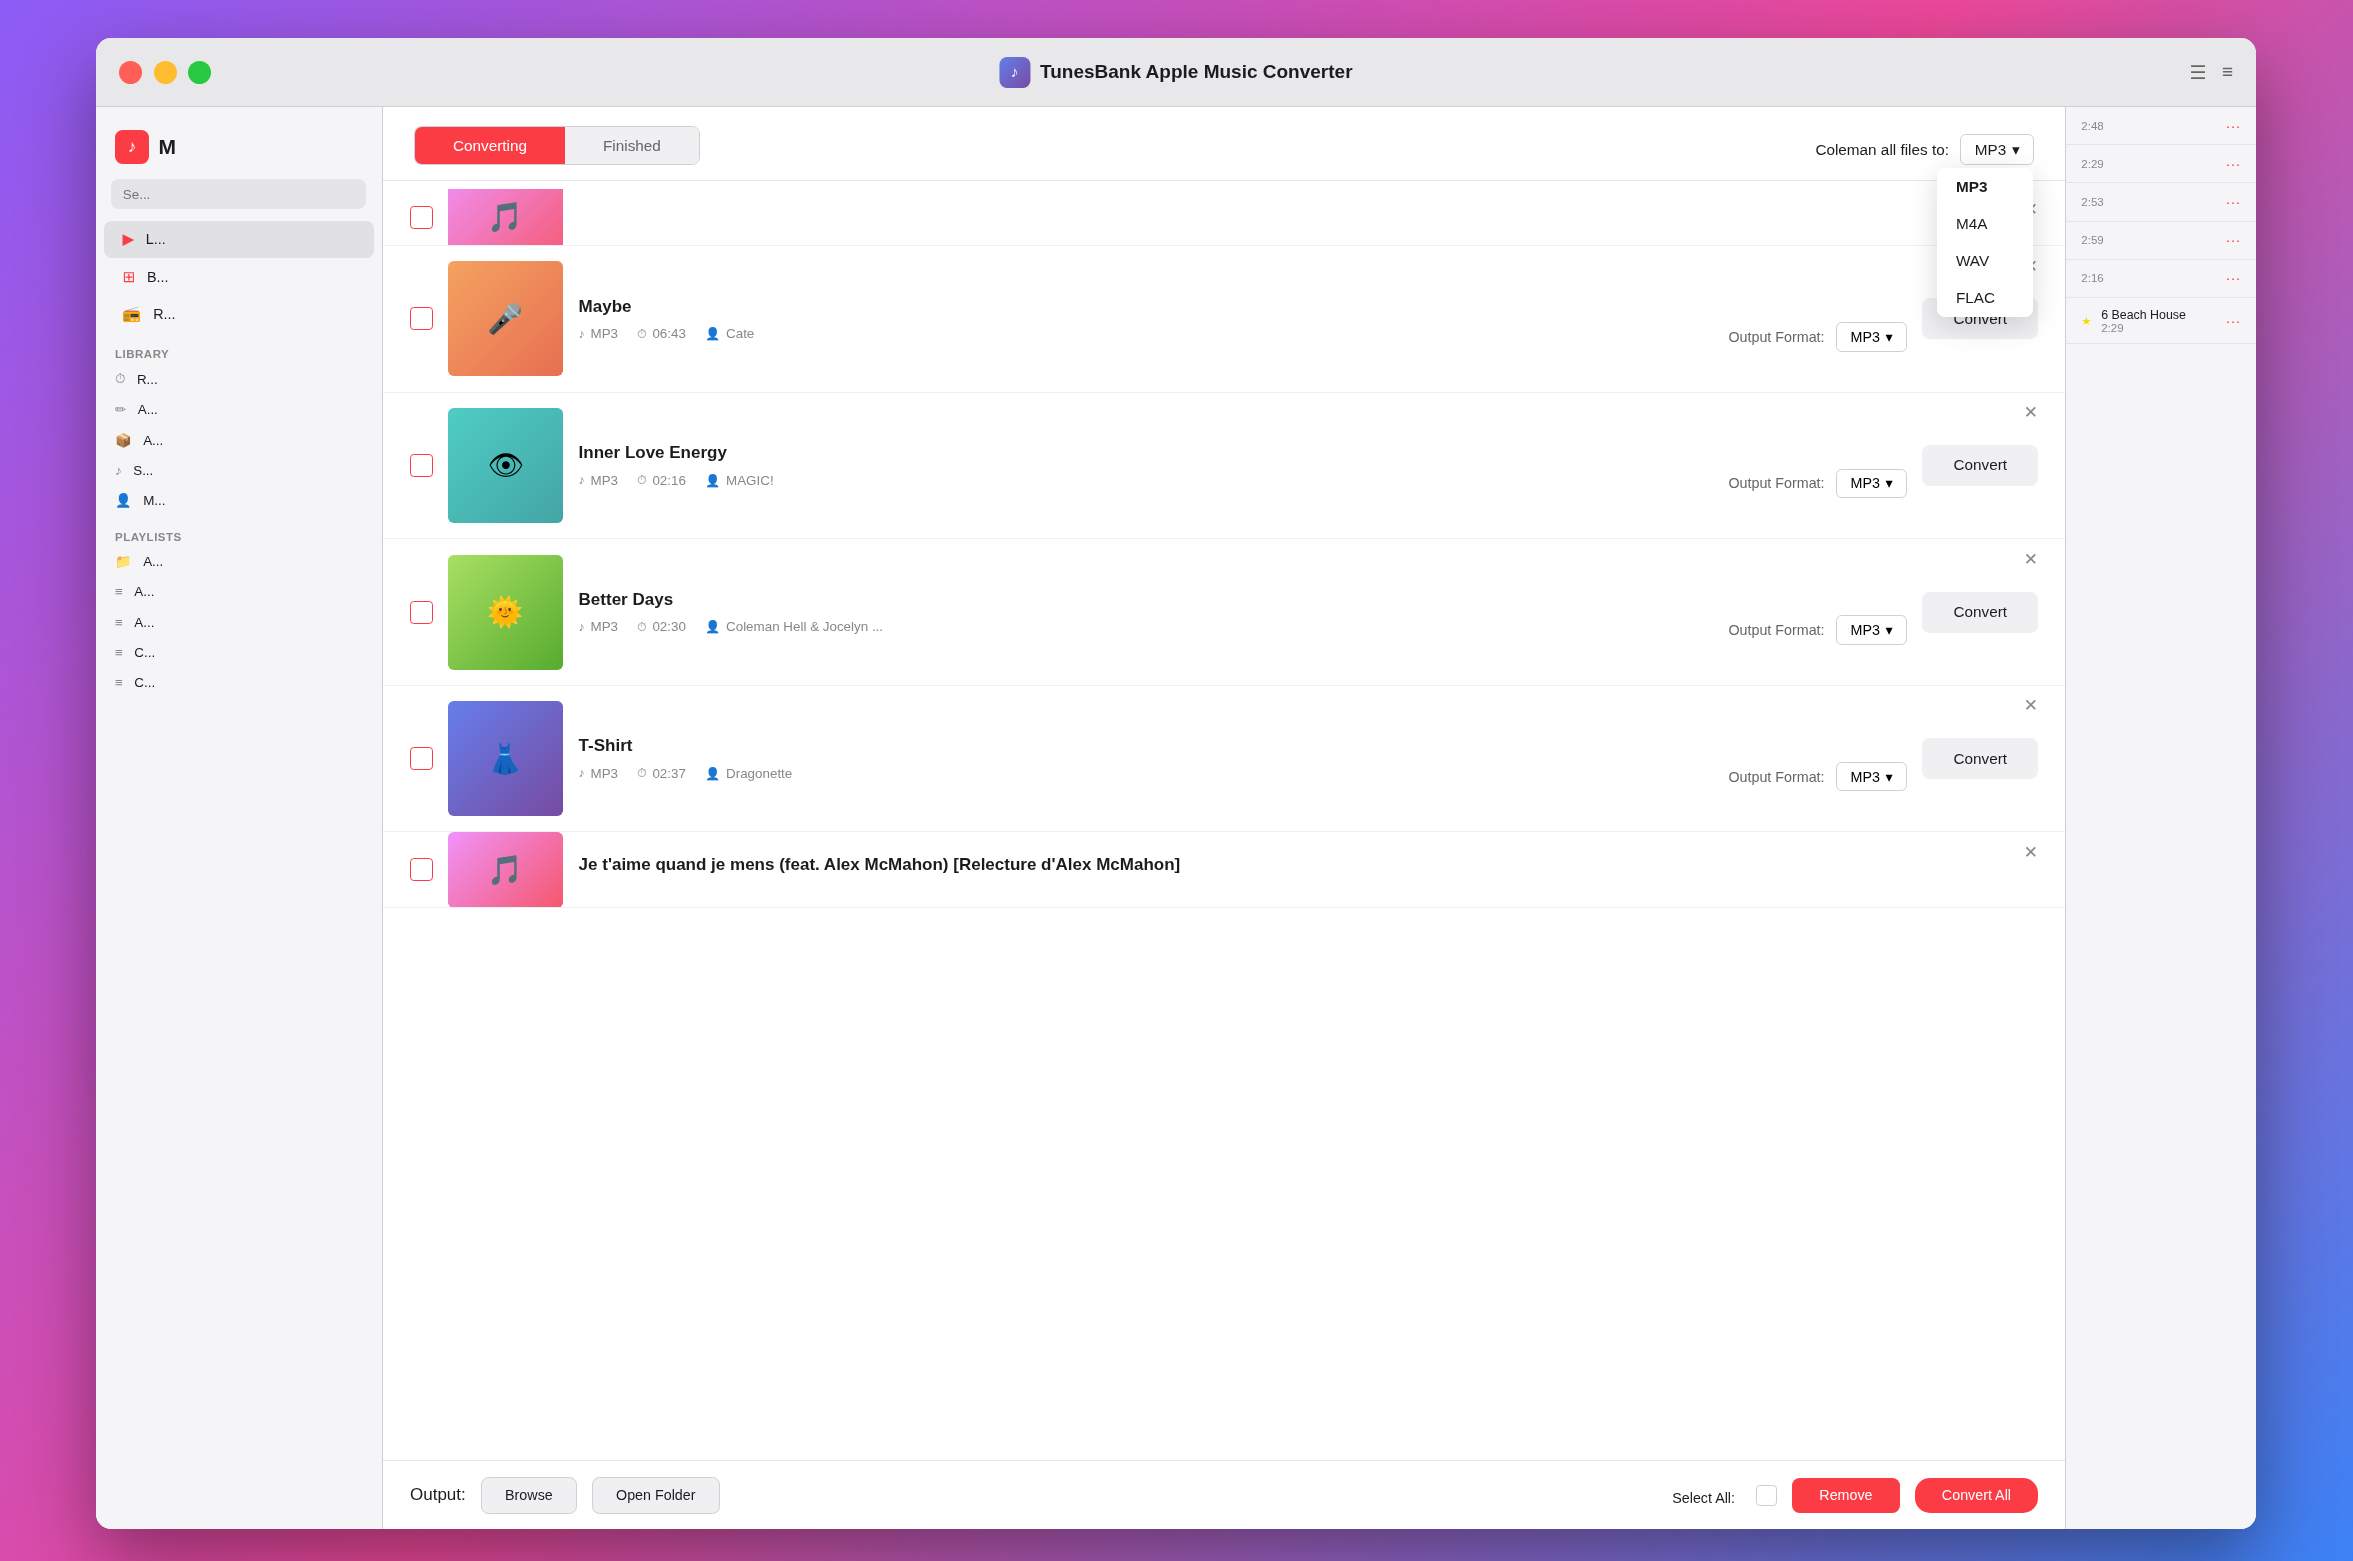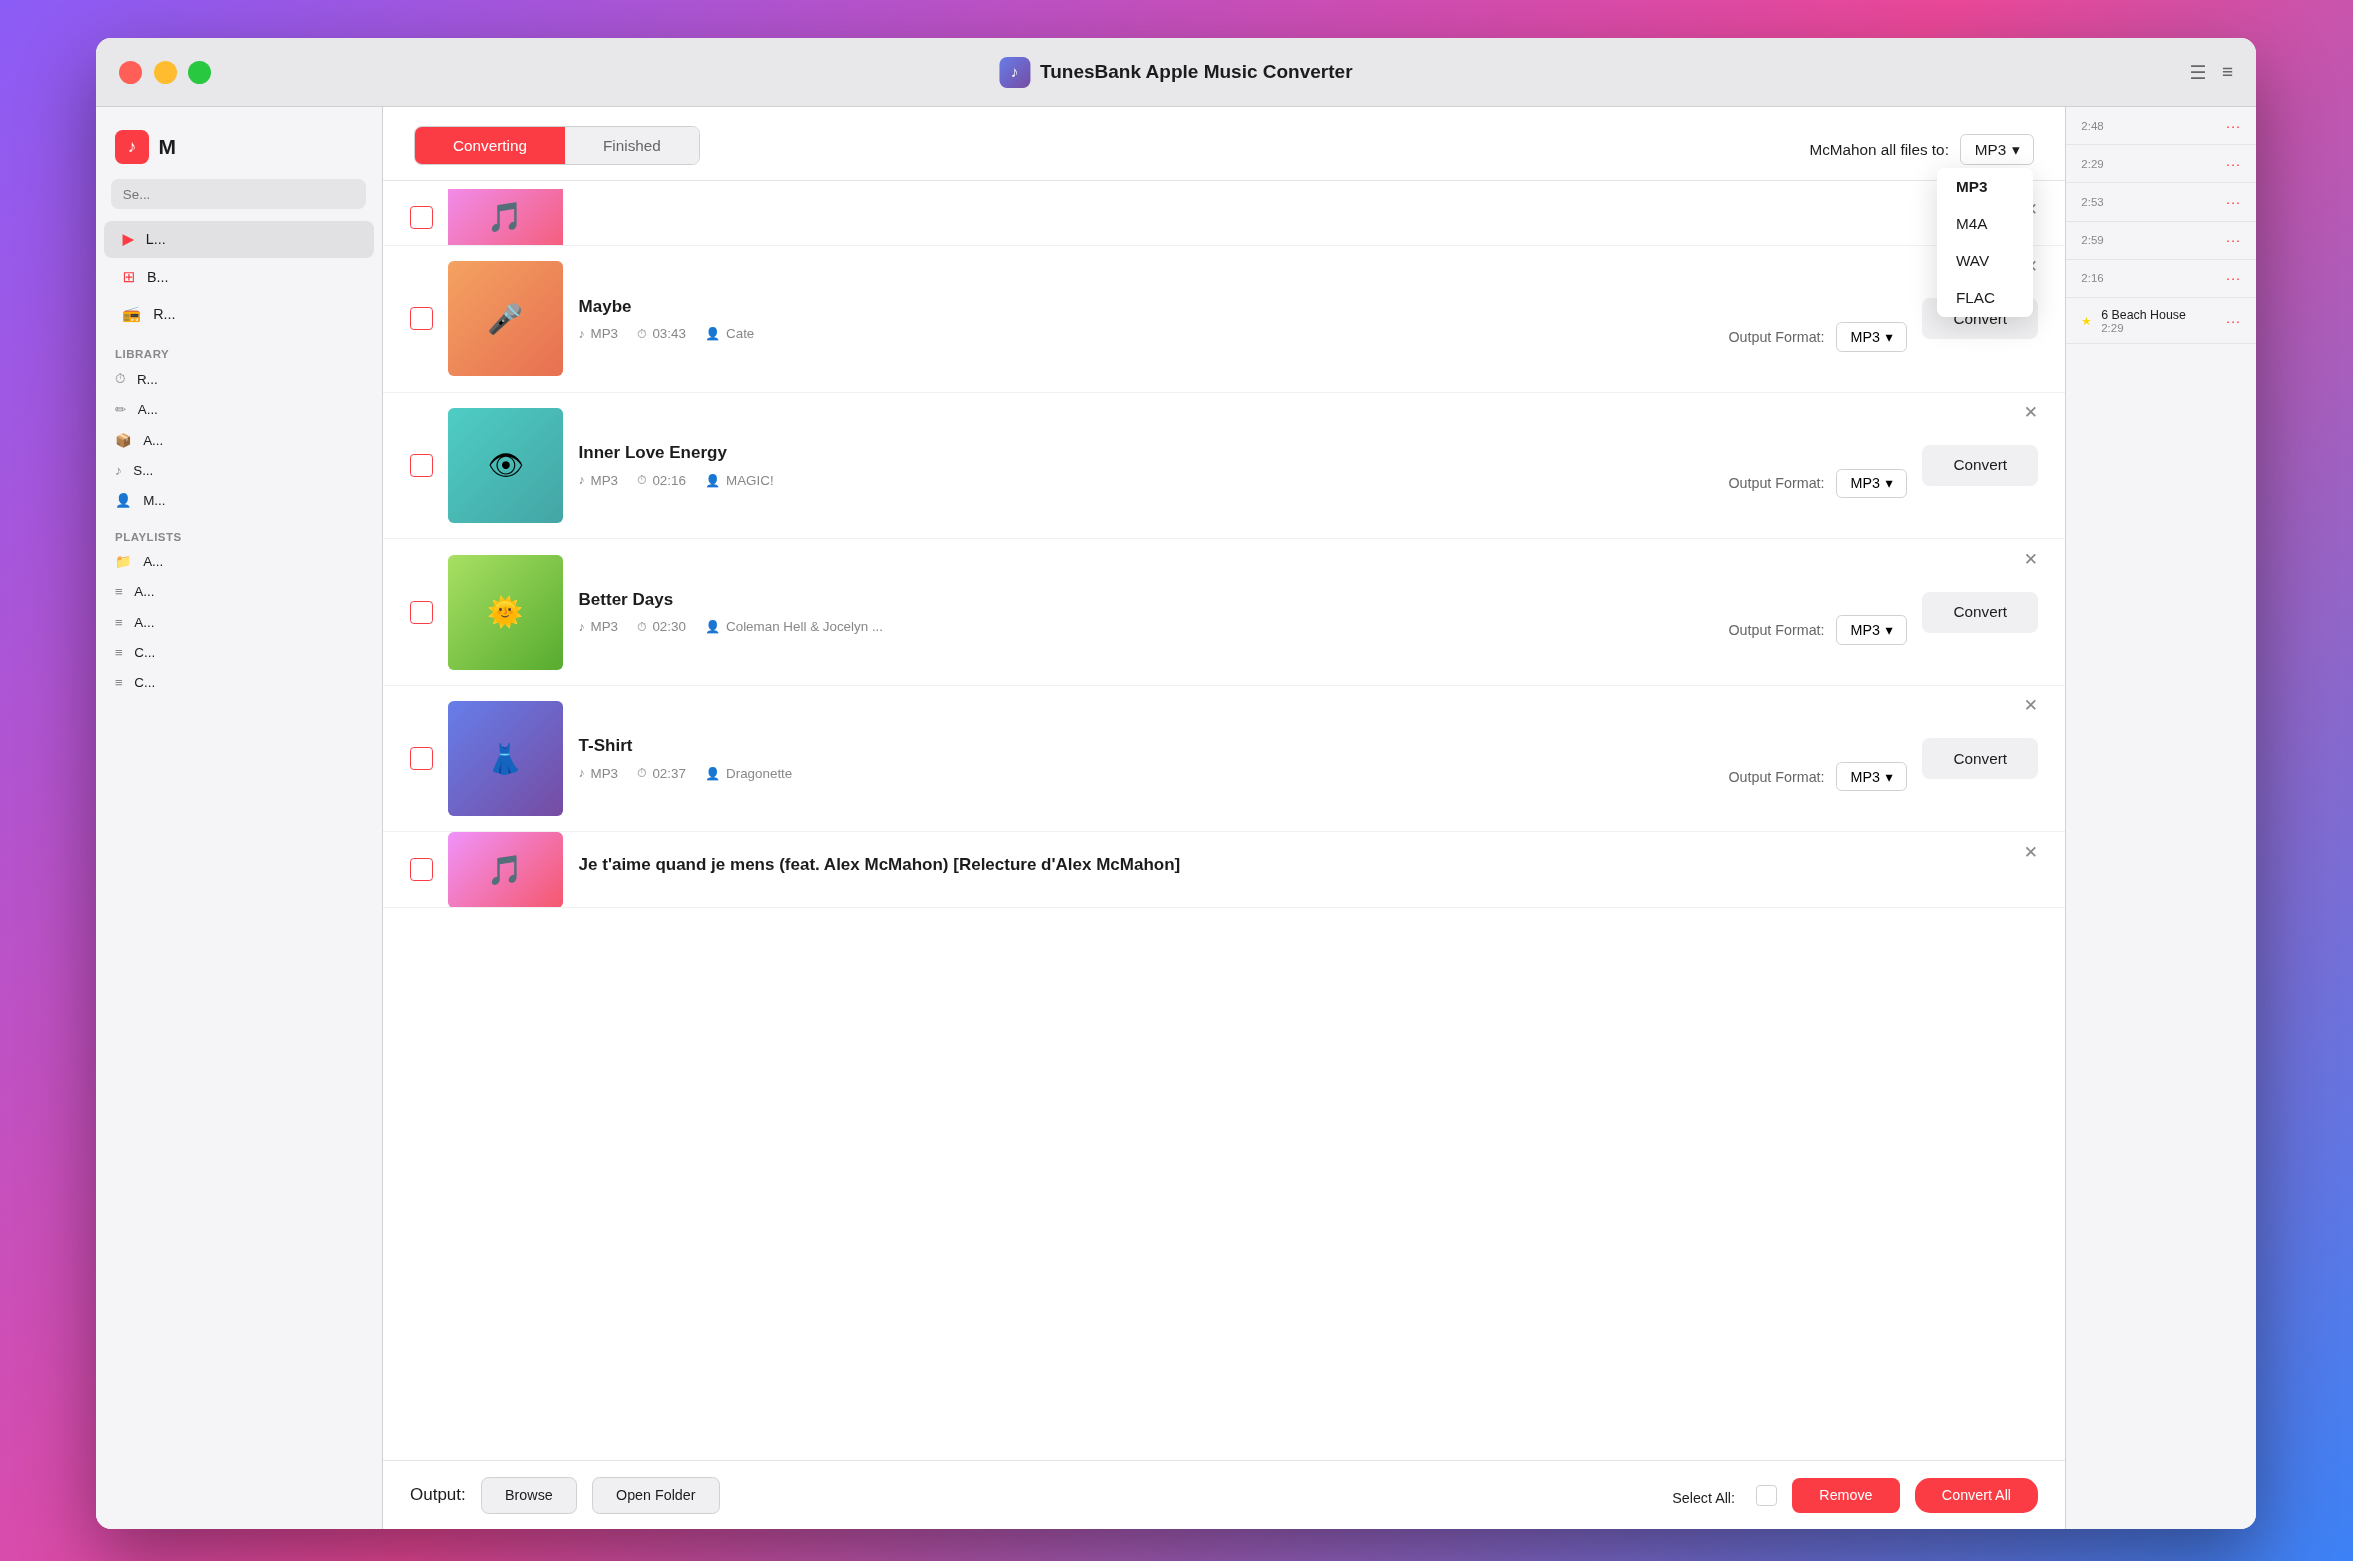--- a/index.html
+++ b/index.html
@@ -580,21 +580,21 @@
     </div>
 
     <div class="converter-panel">
 
       <div class="converter-header">
         <div class="tab-group">
           <button class="tab-btn tab-converting">Converting</button>
           <button class="tab-btn tab-finished">Finished</button>
         </div>
         <div class="convert-all-format">
-          <span>McMahon all files to:</span>
+          <span>Coleman all files to:</span>
           <div class="format-select-btn" style="position:relative;">
             <span>MP3</span>
             <span>▾</span>
 
             <div class="format-dropdown">
               <div class="dropdown-item selected">MP3</div>
               <div class="dropdown-item">M4A</div>
               <div class="dropdown-item">WAV</div>
               <div class="dropdown-item">FLAC</div>
             </div>
@@ -620,21 +620,21 @@
           </div>
           <div class="song-info">
             <div class="song-title">Maybe</div>
             <div class="song-meta">
               <div class="song-meta-item">
                 <span class="song-meta-icon">♪</span>
                 <span>MP3</span>
               </div>
               <div class="song-meta-item">
                 <span class="song-meta-icon">⏱</span>
-                <span>03:43</span>
+                <span>06:43</span>
               </div>
               <div class="song-meta-item">
                 <span class="song-meta-icon">👤</span>
                 <span>Cate</span>
               </div>
             </div>
           </div>
           <div class="output-format-section">
             <span class="output-label">Output Format:</span>
             <div class="format-dropdown-small">

